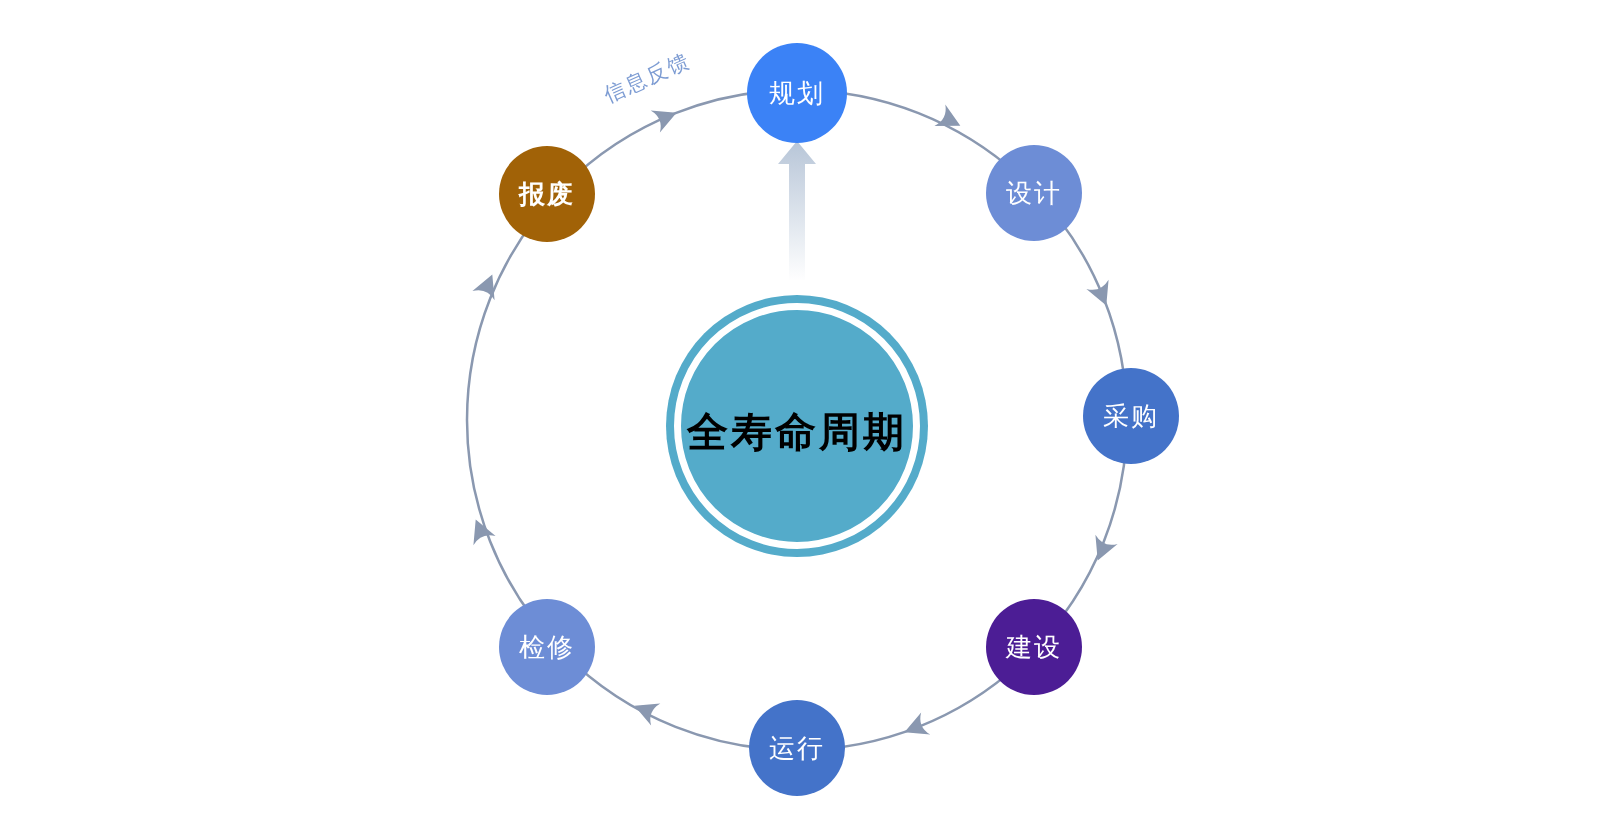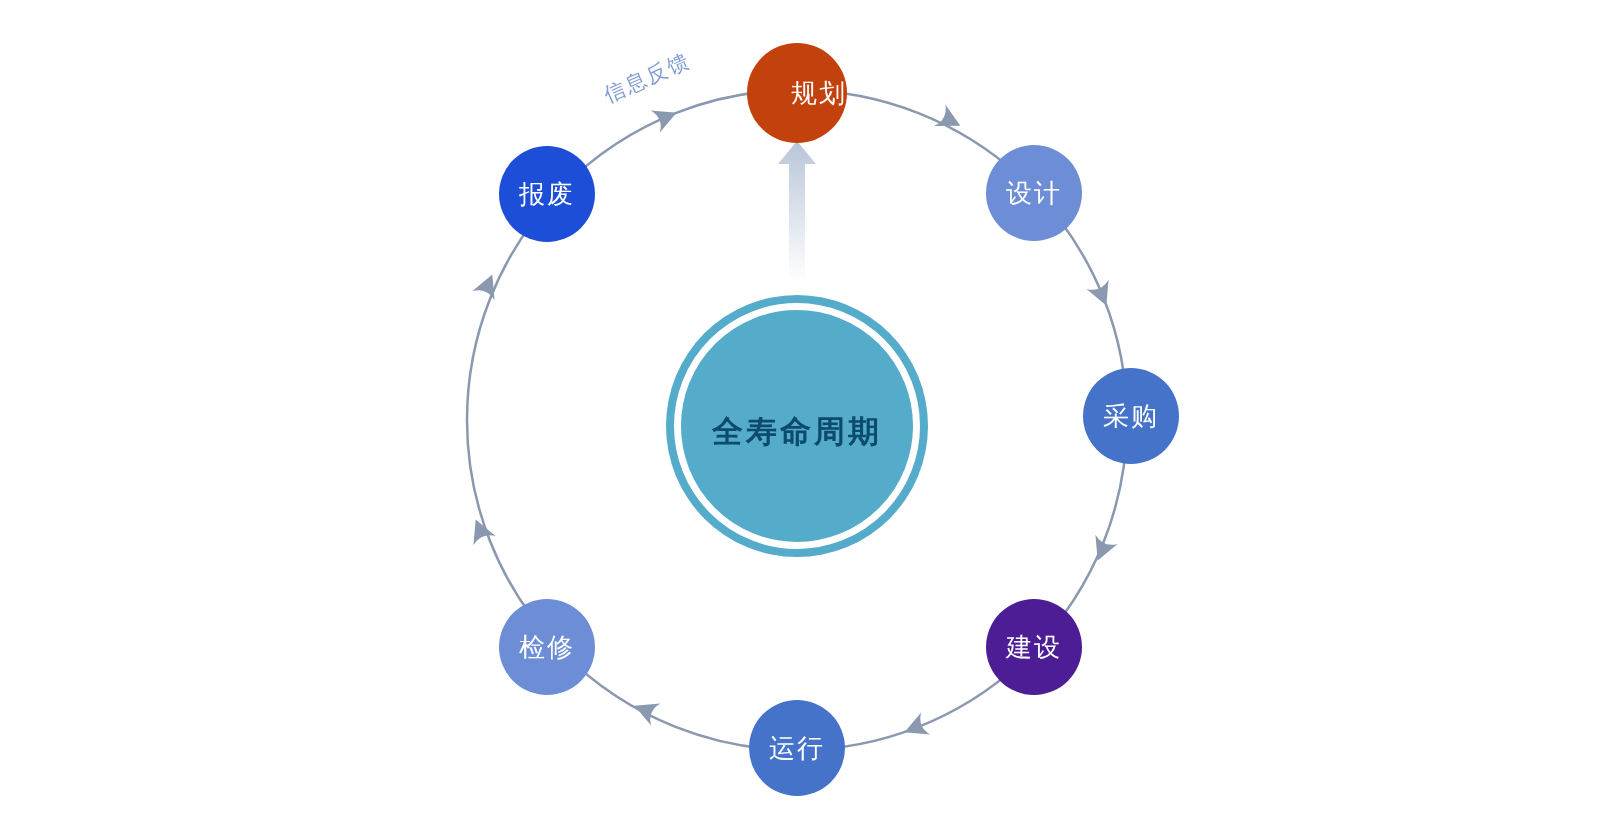--- a/index.html
+++ b/index.html
@@ -38,22 +38,22 @@
   }
   .center-ring {
     position:absolute;
     inset:8px;
     border:7px solid #ffffff;
     border-radius:50%;
     pointer-events:none;
   }
   .center-label {
     position:relative;
-    color:#0c4a6e;
-    font-size:31px;
+    color:#000000;
+    font-size:41px;
     font-weight:bold;
     letter-spacing:3px;
     margin-top:12px;
   }
   .feedback-text {
     font-size:21px;
     letter-spacing:2px;
   }
 </style>
 </head>
@@ -85,21 +85,21 @@
     <text class="feedback-text" text-anchor="middle" transform="translate(650,84) rotate(-24)" fill="#7d9cd3">信息反馈</text>
 
     <path d="M789,280 L789,164 L778,164 L797,141 L816,164 L805,164 L805,280 Z" fill="url(#fadeUp)"></path>
   </svg>
 
   <div class="center-circle" style="background-color: rgb(84, 171, 202);">
     <div class="center-ring"></div>
     <div class="center-label">全寿命周期</div>
   </div>
 
-  <div class="node node-planning" style="background-color: #c2410c; justify-content: flex-end;">
+  <div class="node node-planning" style="background-color: #3b82f6;">
     <span>规划</span>
   </div>
 
   <div class="node node-design" style="background-color: rgb(109, 141, 214);">
     <span>设计</span>
   </div>
 
   <div class="node node-procurement" style="background-color: rgb(68, 115, 201);">
     <span>采购</span>
   </div>
@@ -110,17 +110,17 @@
 
   <div class="node node-maintenance" style="background-color: rgb(109, 141, 214);">
     <span>检修</span>
   </div>
 
   <div class="node node-operation" style="background-color: rgb(68, 115, 201);">
     <span>运行</span>
   </div>
 
 
-  <div class="node node-scrap" style="background-color: #1d4ed8;">
+  <div class="node node-scrap" style="background-color: #a16207; font-weight: bold;">
     <span>报废</span>
   </div>
 
 </div>
 
 </body></html>

